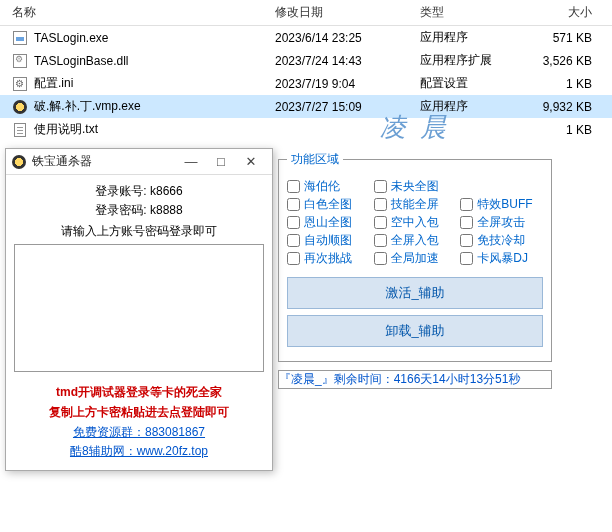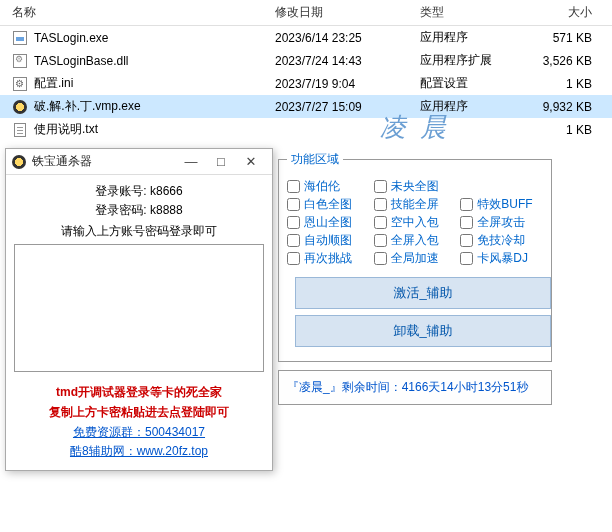--- a/index.html
+++ b/index.html
@@ -34,22 +34,22 @@
 .textarea-mock { border: 1px solid #999; height: 128px; margin-top: 4px; background: #fff; }
 .red { color: #c00; font-weight: bold; text-align: center; margin-top: 10px; line-height: 1.7; font-size: 12px; }
 .blue-link { color: #0055cc; text-align: center; text-decoration: underline; margin-top: 2px; font-size: 12px; }
 .cheat-panel { position: absolute; left: 278px; top: 110px; width: 274px; }
 .cheat-title { text-align: center; color: #6b9fd3; font-family: KaiTi, serif; font-size: 26px; font-style: italic; letter-spacing: 4px; margin-bottom: 6px; }
 fieldset.func { border: 1px solid #999; padding: 10px 8px 8px 8px; position: relative; }
 fieldset.func legend { color: #0066cc; font-size: 12px; padding: 0 4px; }
 .check-grid { display: grid; grid-template-columns: 1fr 1fr 1fr; gap: 1px 4px; margin-bottom: 10px; }
 .chk { display: flex; align-items: center; gap: 4px; color: #0066cc; font-size: 12px; }
 .chk input { width: 13px; height: 13px; }
-.action-btn { width: 100%; background: #d7e4f2; border: 1px solid #9ab8d8; color: #0055aa; padding: 6px 0; margin-bottom: 6px; font-size: 13px; cursor: pointer; margin-left: 8px; }
-.status-box { border: 1px solid #999; padding: 8px; margin-top: 8px; background: #fefefe; color: #0055cc; font-size: 12px; }
+.action-btn { width: 100%; background: #d7e4f2; border: 1px solid #9ab8d8; color: #0055aa; padding: 6px 0; margin-bottom: 6px; font-size: 13px; cursor: pointer; }
+.status-box { border: 1px solid #999; margin-top: 8px; background: #fefefe; color: #0055cc; font-size: 12px; }
 .empty-cell { visibility: hidden; }
 </style>
 </head>
 <body>
 
 <div class="file-explorer">
   <div class="file-header">
     <div class="col-name">名称</div>
     <div class="col-date">修改日期</div>
     <div class="col-type">类型</div>
@@ -123,21 +123,21 @@
     <span class="winbtn">□</span>
     <span class="winbtn">✕</span>
   </div>
   <div class="login-content">
     <div class="cred"><span>登录账号: </span><span>k8666</span></div>
     <div class="cred"><span>登录密码: </span><span>k8888</span></div>
     <div class="hint">请输入上方账号密码登录即可</div>
     <div class="textarea-mock"></div>
     <div class="red">tmd开调试器登录等卡的死全家</div>
     <div class="red" style="margin-top:0">复制上方卡密粘贴进去点登陆即可</div>
-    <div class="blue-link">免费资源群：500434017</div>
+    <div class="blue-link">免费资源群：883081867</div>
     <div class="blue-link">酷8辅助网：www.20fz.top</div>
   </div>
 </div>
 
 <div class="cheat-panel">
   <div class="cheat-title">凌 晨</div>
   <fieldset class="func">
     <legend>功能区域</legend>
     <div class="check-grid" id="check-grid">
         <label class="chk">

